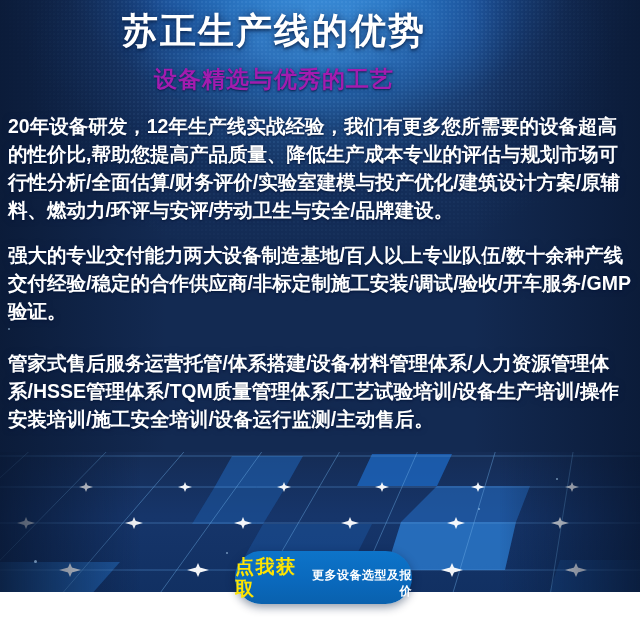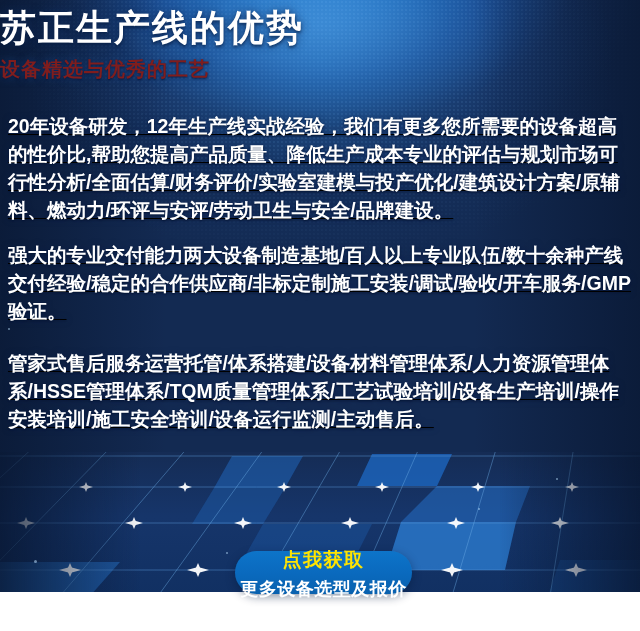--- a/index.html
+++ b/index.html
@@ -65,49 +65,48 @@
     height: 144px;
     overflow: hidden;
   }
   .floor svg { display: block; }
 
   
   .title-wrap {
     position: absolute;
     left: 0; top: 8px;
     width: 548px;
-    font-family: Liberation Mono, monospace;
+    text-align: center;
   }
   .poster-title {
     margin: 0;
     font-size: 36px;
     line-height: 46px;
     font-weight: bold;
     color: #ffffff;
     letter-spacing: 2px;
     text-shadow: 0 0 10px rgba(15,45,95,0.85), 0 2px 3px rgba(0,20,50,0.6);
   }
   .poster-subtitle {
-    margin: 2px 0 0 0;
-    font-size: 20px;
+    margin: 10px 0 0 0;
+    font-size: 23px;
     line-height: 30px;
     font-weight: bold;
-    color: #7f1d1d;
+    color: #a21caf;
     letter-spacing: 1px;
     text-shadow: 0 0 8px rgba(20,60,120,0.9), 0 1px 2px rgba(0,15,45,0.8);
   }
 
   
   .body-copy {
     position: absolute;
     left: 0; top: 112px;
     width: 640px;
     padding: 0 8px 0 8px;
     box-sizing: border-box;
-    text-decoration: underline;
   }
   .para {
     margin: 0 0 18px 0;
     font-size: 19.5px;
     line-height: 28px;
     font-weight: bold;
     color: #ffffff;
     text-align: left;
     text-shadow: 0 1px 2px rgba(4,20,50,0.85), 0 0 6px rgba(10,35,80,0.55);
     word-break: break-all;
@@ -124,46 +123,46 @@
     width: 640px; height: 39px;
     background: #ffffff;
   }
 
   
   .cta {
     position: absolute;
     left: 235px;
     top: 551px;
     width: 177px;
-    height: 43px;
+    height: 53px;
     border-radius: 27px;
     background: linear-gradient(180deg, #0d74c9 0%, #0a69bd 55%, #0961ae 100%);
     box-shadow: 0 3px 10px rgba(3,25,60,0.45);
     display: flex;
-    flex-direction: column;
     align-items: center;
     justify-content: center;
     cursor: pointer;
     border: none;
     padding: 0;
   }
   .cta-main {
     font-size: 19px;
     line-height: 22px;
     font-weight: bold;
     color: #ffe400;
     letter-spacing: 1.5px;
   }
   .cta-sub {
     margin-top: 10px;
-    font-size: 18px;
+    font-size: 12px;
     line-height: 16px;
     font-weight: bold;
     color: #ffffff;
     letter-spacing: .5px;
+    text-align: right;
   }
 
   
   .speck {
     position: absolute;
     width: 2px; height: 2px;
     border-radius: 50%;
     background: rgba(190,225,255,0.55);
   }
 </style>

